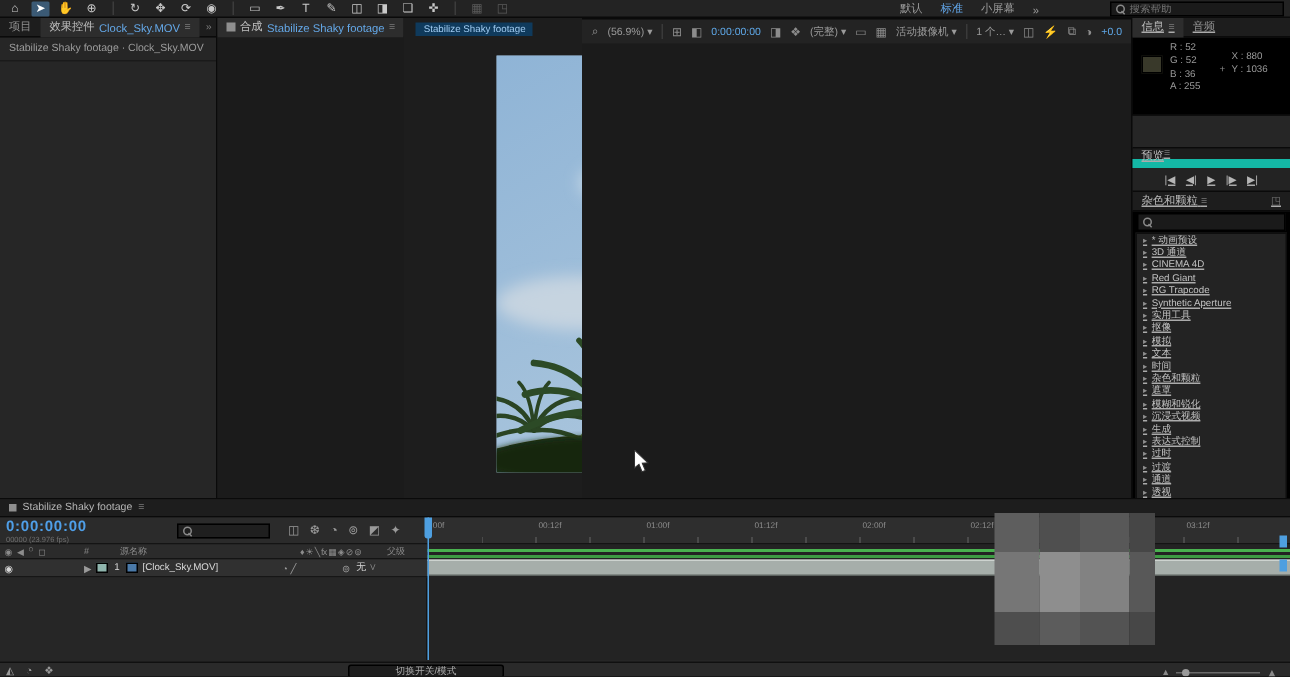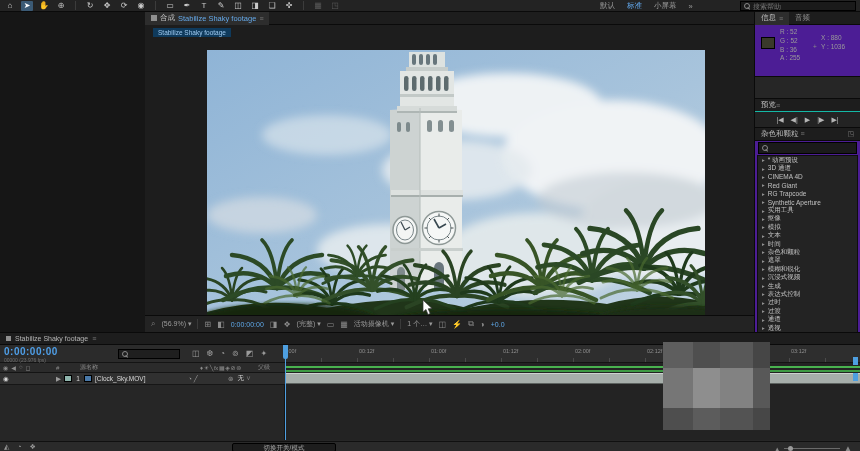--- a/index.html
+++ b/index.html
@@ -34,39 +34,39 @@
   .tab.active { background:#2d2d2d; color:#c0c0c0; }
   .doc-blue { color:#64a8e8; }
   .menu-glyph { color:#7a7a7a; font-size:7px; }
   .chip { width:6px; height:6px; background:#8f8f8f; display:inline-block; }
 
   
   .left-panel { left:0; top:12px; width:145px; height:320px; background:#262626; border-right:1px solid #0a0a0a; }
   .ec-header { padding:4px 6px; font-size:7px; color:#9c9c9c; border-bottom:1px solid #1a1a1a; }
 
   
-  .comp-panel { left:145px; top:12px; width:610px; height:320px; background:#1b1b1b; border-right:1px solid #0a0a0a; display:flex; flex-direction:column; }
+  .comp-panel { left:145px; top:12px; width:610px; height:320px; background:#1b1b1b; border-right:1px solid #0a0a0a; display:flex; }
   .viewer { position:relative; flex:1; background:#1d1d1d; overflow:hidden; }
   .nav-tab { position:absolute; left:8px; top:3px; background:#0f3a5c; color:#9fcaf0; font-size:6.5px; padding:1px 5px; }
   .video { position:absolute; left:62px; top:25px; width:498px; height:278px; background:#9cbcd8; }
   .comp-toolbar { height:17px; background:#232323; border-top:1px solid #0a0a0a; display:flex; align-items:center; gap:6px;
     padding:0 6px; font-size:7px; color:#9a9a9a; white-space:nowrap; }
   .ct-icon { font-size:8px; color:#8c8c8c; }
   .ct-sep { width:1px; height:10px; background:#3a3a3a; }
   .exposure { color:#5fa8e8; }
 
   
-  .right-col { left:755px; top:12px; width:105px; height:320px; background:#4c1d95; }
+  .right-col { left:755px; top:12px; width:105px; height:320px; background:#000000;text-decoration:underline; }
   .info-body { position:relative; height:52px; border-bottom:1px solid #0a0a0a; font-size:6.5px; color:#9a9a9a; }
   .swatch { position:absolute; left:6px; top:12px; width:14px; height:12px; background:#39392a; border:1px solid #000; }
   .rgba { position:absolute; left:25px; top:3px; line-height:1.35; }
   .xy { position:absolute; left:66px; top:9px; line-height:1.35; }
   .plus-glyph { position:absolute; left:58px; top:18px; color:#8a8a8a; }
   .gap-panel { height:22px; background:#262626; border-bottom:1px solid #0a0a0a; }
-  .preview-head { height:13px; background:#1d1d1d; border-bottom:1px solid #14b8a6; display:flex; align-items:center; gap:0; font-size:7.5px; color:#bcbcbc; padding:0 6px; }
+  .preview-head { height:13px; background:#1d1d1d; border-bottom:6px solid #14b8a6; display:flex; align-items:flex-start; gap:0; font-size:7.5px; color:#bcbcbc; padding:0 6px; }
   .transport { height:16px; display:flex; align-items:center; justify-content:center; gap:7px; background:#232323; border-bottom:1px solid #0a0a0a; }
   .tr-btn { font-size:7px; color:#b5b5b5; }
   .fx-head { height:13px; background:#1d1d1d; border-bottom:1px solid #0a0a0a; display:flex; align-items:center; justify-content:space-between; font-size:7.5px; color:#bcbcbc; padding:0 6px; }
   .fx-search { height:12px; margin:1px 3px; background:#1a1a1a; border:1px solid #000; display:flex; align-items:center; padding:0 3px; }
   .fx-list { position:relative; height:200px; overflow:hidden; border:1px solid #0e0e0e; margin:0 2px; background:#232323; }
   .fx-row { display:flex; align-items:center; gap:3px; height:8.4px; padding-left:4px; font-size:6.5px; color:#c2c2c2; }
   .fx-row .tri { color:#8f8f8f; font-size:5.5px; }
   .fx-foot { position:absolute; right:4px; bottom:2px; color:#8f8f8f; font-size:7px; }
 
   
@@ -146,20 +146,32 @@
       <span class="ws active">标准</span>
       <span class="ws">小屏幕</span>
       <span>»</span>
     </div>
     <div class="help-search">
       <span class="search-glyph"></span>
       <input placeholder="搜索帮助" style="">
     </div>
   </div>
 
+  <div class="abs left-panel">
+    <div class="tabrow">
+      <span class="tab">项目</span>
+      <span class="tab active">
+        <span>效果控件</span>
+        <span class="doc-blue">Clock_Sky.MOV</span>
+        <span class="menu-glyph">≡</span>
+      </span>
+      <span style="margin-left:auto;padding-right:3px" class="menu-glyph">»</span>
+    </div>
+    <div class="ec-header">Stabilize Shaky footage · Clock_Sky.MOV</div>
+  </div>
 
   <div class="abs comp-panel">
     <div class="tabrow">
       <span class="tab active">
         <span class="chip"></span>
         <span>合成</span>
         <span class="doc-blue">Stabilize Shaky footage</span>
         <span class="menu-glyph">≡</span>
       </span>
     </div>

